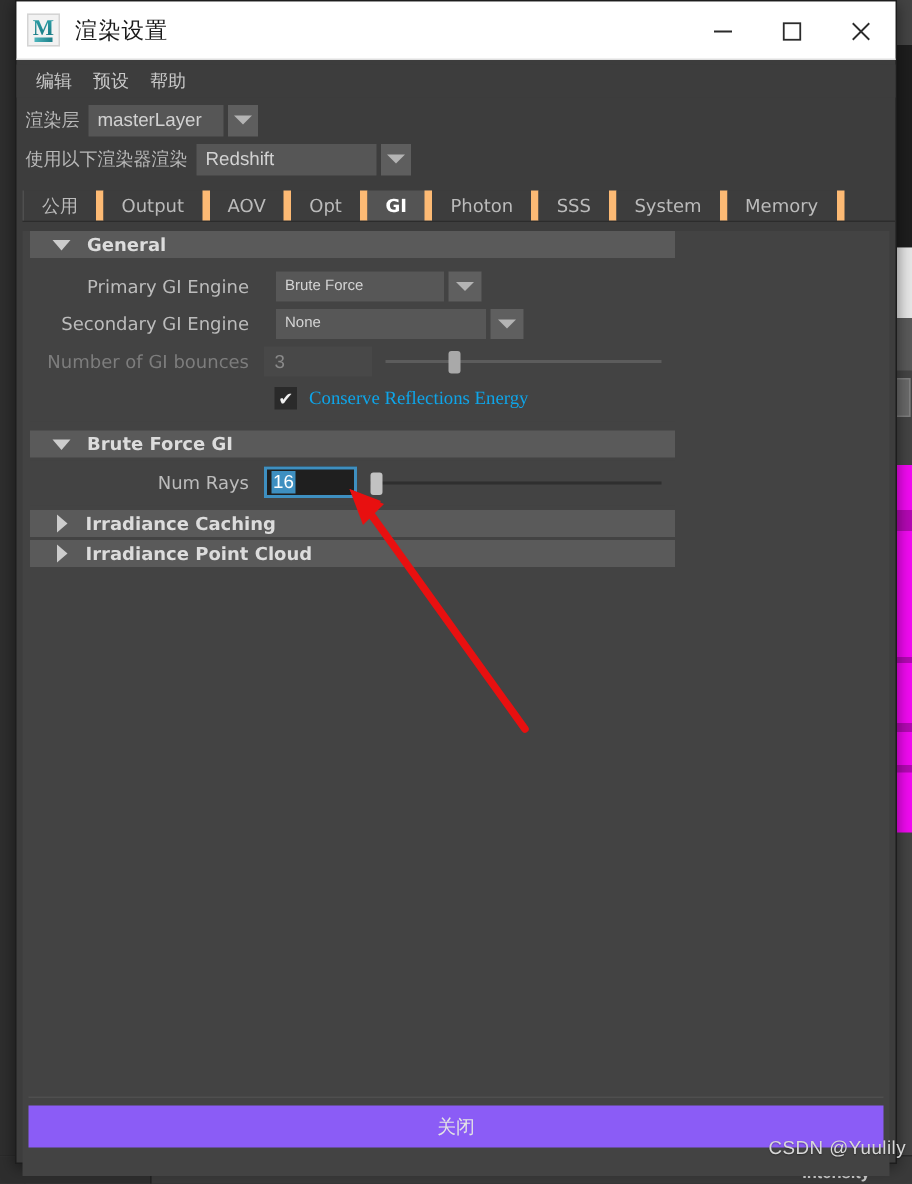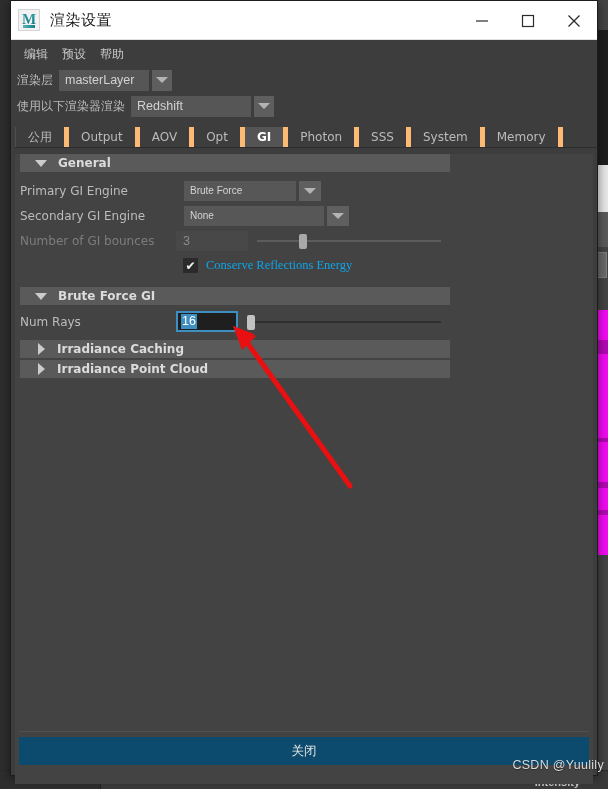--- a/index.html
+++ b/index.html
@@ -341,20 +341,21 @@
     margin-left: 5px;
   }
   .row {
     display: flex;
     align-items: center;
     height: 23px;
     margin-bottom: 2px;
   }
   .row .rlbl {
     width: 156px;
+    text-align: right;
     padding-right: 10px;
     font-size: 12px;
     color: #bcbcbc;
     font-family: "DejaVu Sans", "Liberation Sans", sans-serif;
     box-sizing: border-box;
     white-space: nowrap;
   }
   .row .rlbl.dim { color: #7d7d7d; }
 
   .sel-combo { display: flex; align-items: stretch; height: 20px; }
@@ -470,21 +471,21 @@
   .closebar {
     position: absolute;
     left: 8px;
     right: 8px;
     bottom: 10px;
     height: 28px;
   }
   .close-button {
     width: 100%;
     height: 100%;
-    background: #0c4a6e;
+    background: #8b5cf6;
     display: flex;
     align-items: center;
     justify-content: center;
     font-size: 12.5px;
     color: #e4e4e4;
     font-family: "DejaVu Sans", "Liberation Sans", sans-serif;
     cursor: default;
     box-sizing: border-box;
   }
   .bottom-sep {

